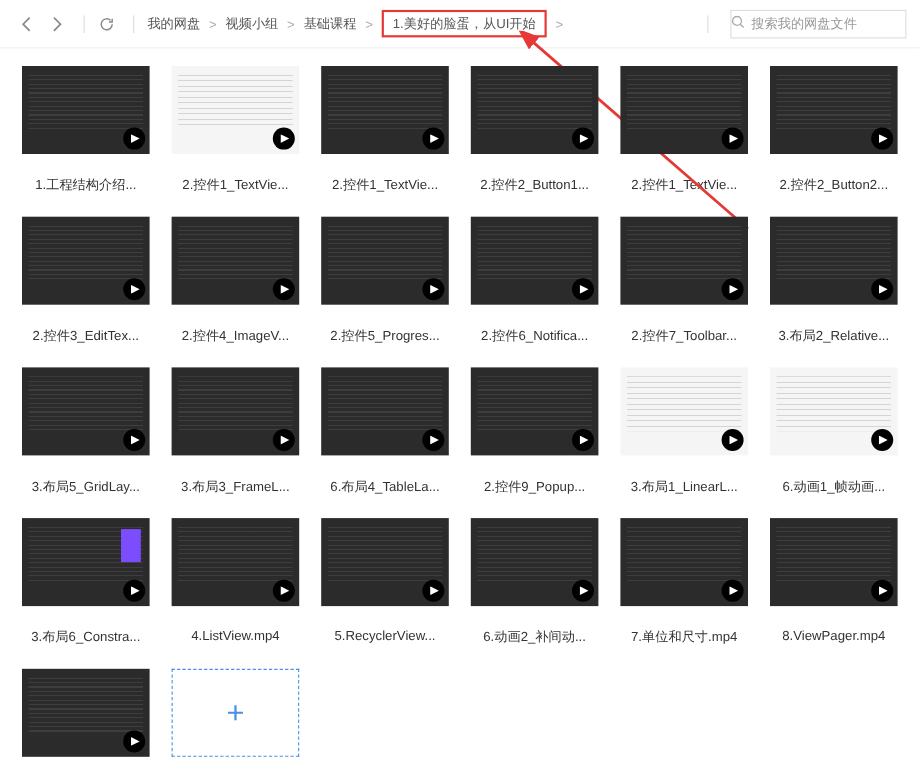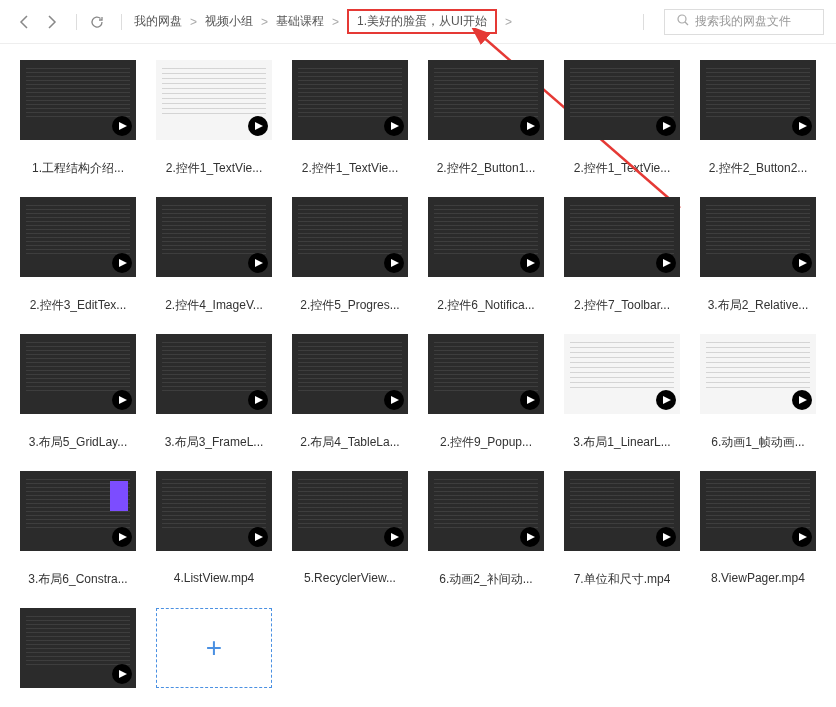--- a/index.html
+++ b/index.html
@@ -4,21 +4,21 @@
   <style>
     * { margin: 0; padding: 0; box-sizing: border-box; }
     body { font-family: "Microsoft YaHei", Arial, sans-serif; font-size: 12px; background: #fff; width: 836px; }
     .toolbar { display: flex; align-items: center; height: 44px; padding: 0 12px; border-bottom: 1px solid #eee; position: relative; }
     .nav-btn { width: 24px; height: 24px; display: flex; align-items: center; justify-content: center; cursor: pointer; color: #888; margin-right: 4px; }
     .nav-divider { width: 1px; height: 16px; background: #ddd; margin: 0 8px; }
     .breadcrumb { display: flex; align-items: center; flex: 1; color: #555; }
     .breadcrumb span { margin: 0 4px; cursor: pointer; }
     .breadcrumb .sep { color: #aaa; cursor: default; }
     .highlighted { border: 2px solid #e53935; padding: 2px 8px; }
-    .search-box { width: 160px; height: 26px; border: 1px solid #ddd; padding: 0 12px; color: #999; display: flex; align-items: center; margin-left: 12px; }
+    .search-box { width: 160px; height: 26px; border: 1px solid #ddd; padding: 0 0; color: #999; display: flex; align-items: center; margin-left: 12px; }
     .search-icon { margin-right: 6px; color: #aaa; }
     .grid { display: grid; grid-template-columns: repeat(6, 1fr); gap: 20px 12px; padding: 16px; }
     .item { display: flex; flex-direction: column; align-items: center; cursor: pointer; }
     .thumb { width: 116px; height: 80px; background: #2b2b2b; position: relative; overflow: hidden; }
     .thumb-light { background: #f5f5f5; }
     .thumb::before { content: ""; position: absolute; top: 8px; left: 6px; right: 6px; height: 50px; background: repeating-linear-gradient(to bottom, #4a4a4a 0, #4a4a4a 1px, transparent 1px, transparent 4px); opacity: 0.6; }
     .thumb-light::before { background: repeating-linear-gradient(to bottom, #ccc 0, #ccc 1px, transparent 1px, transparent 5px); opacity: 0.8; }
     .thumb-accent { background: #2b2b2b; }
     .thumb-accent::after { content: ""; position: absolute; top: 10px; right: 8px; width: 18px; height: 30px; background: #7c4dff; }
     .play-badge { position: absolute; bottom: 4px; right: 4px; width: 20px; height: 20px; background: #000; border-radius: 50%; display: flex; align-items: center; justify-content: center; }
@@ -221,21 +221,21 @@
       <div class="item-name">3.布局3_FrameL...</div>
     </div>
     <div class="item">
       <div class="thumb">
         <div class="play-badge">
           <svg viewBox="0 0 8 8">
             <path d="M0 0 L8 4 L0 8 z"></path>
           </svg>
         </div>
       </div>
-      <div class="item-name">2.布局4_TableLa...</div>
+      <div class="item-name">6.布局4_TableLa...</div>
     </div>
     <div class="item">
       <div class="thumb">
         <div class="play-badge">
           <svg viewBox="0 0 8 8">
             <path d="M0 0 L8 4 L0 8 z"></path>
           </svg>
         </div>
       </div>
       <div class="item-name">2.控件9_Popup...</div>

